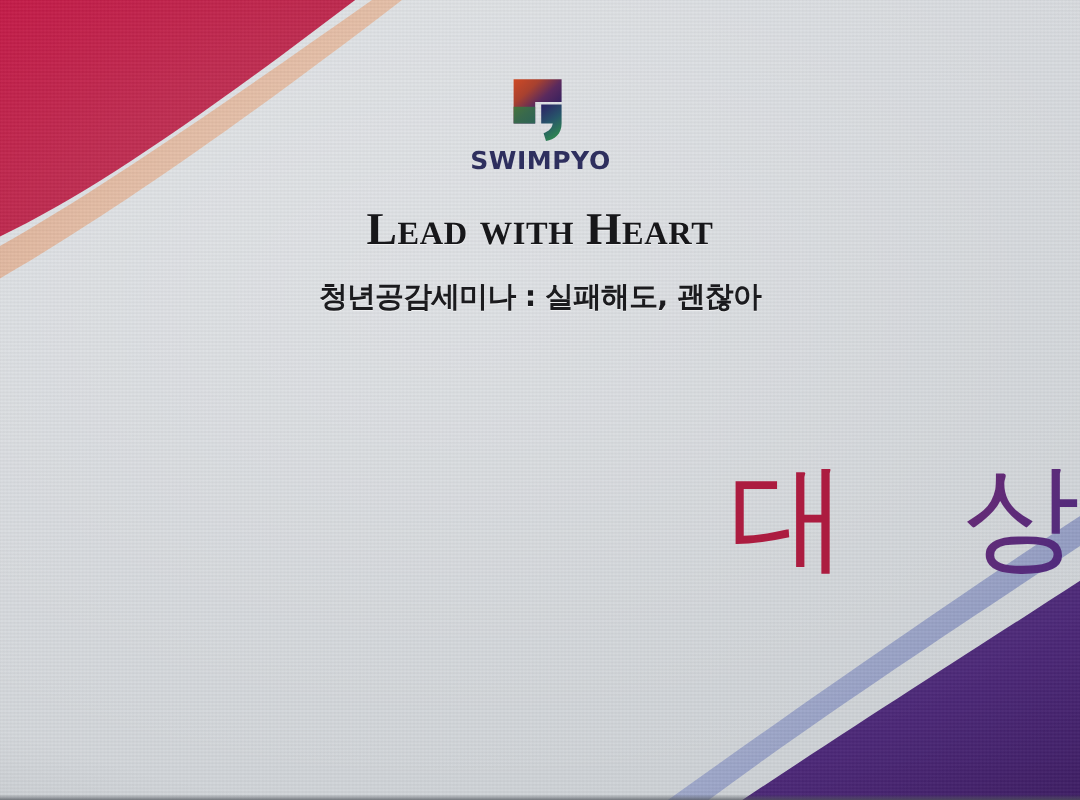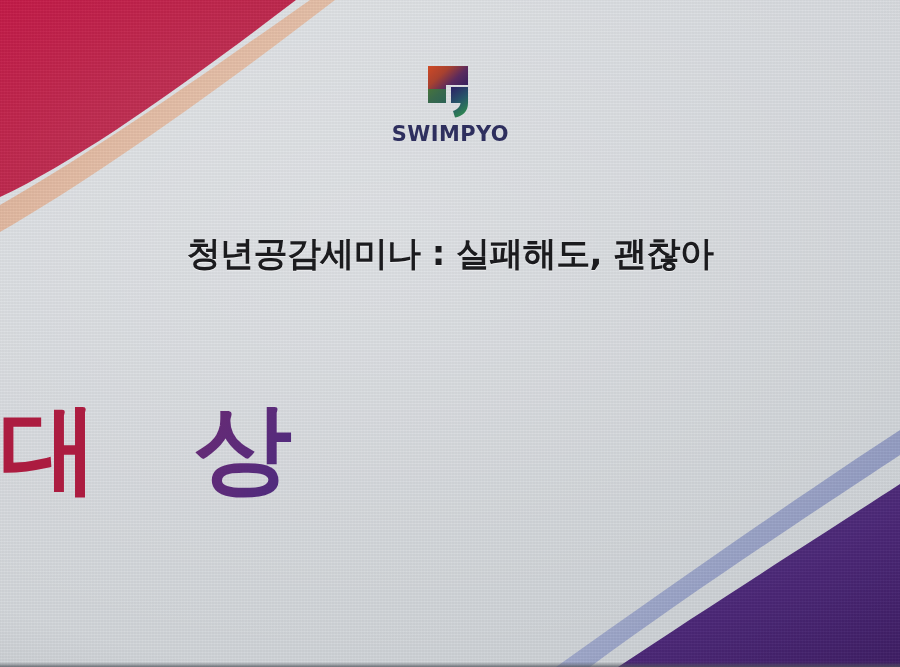--- a/index.html
+++ b/index.html
@@ -106,21 +106,21 @@
     text-shadow: 0 1px 0 rgba(255,255,255,.55);
   }
 
   
   .subtitle {
     position: absolute;
     left: 0; right: 0;
     top: 233px;
     text-align: center;
     font-family: "DejaVu Sans", sans-serif;
-    font-size: 34px;
+    font-size: 24px;
     font-weight: 700;
     letter-spacing: -0.6px;
     color: #1b1b1e;
     line-height: 1.2;
     text-shadow: 0 1px 0 rgba(255,255,255,.5);
   }
 
   
   .main-title {
     position: absolute;
@@ -143,25 +143,25 @@
     -webkit-background-clip: text;
     background-clip: text;
     color: transparent;
     -webkit-text-fill-color: transparent;
   }
 
   
   .award {
     position: absolute;
     left: 0; right: 0;
-    top: 392px;
-    text-align: left;
+    top: 375px;
+    text-align: right;
     font-family: "DejaVu Sans", sans-serif;
     font-size: 98px;
-    font-weight: 700;
+    font-weight: 400;
     line-height: 1.15;
   }
   .award-char {
     display: inline-block;
   }
   .award-char-1 { color: #ac1c40; }
   .award-gap { display: inline-block; width: 96px; }
   .award-char-2 {
     background-image: linear-gradient(120deg, #6a2a72 0%, #5b2b7a 55%, #4b2b7e 100%);
     -webkit-background-clip: text;
@@ -245,20 +245,21 @@
 
         <path d="M4,3 H44 V22 H22 V40 H4 Z" fill="url(#markGrad)"></path>
 
         <path d="M4,26 H22 V40 H4 Z" fill="url(#markGradLow)" opacity="0.9"></path>
 
         <path d="M27,24 H44 V40 C44,49 38,53.5 31,54.5 L29,48 C33,46.6 36,44.2 36.6,40 H27 Z" fill="url(#markGradComma)"></path>
       </svg>
       <div class="logo-word">SWIMPYO</div>
     </div>
 
+    <div class="tagline">Lead with Heart</div>
 
     <div class="subtitle">청년공감세미나 : 실패해도, 괜찮아</div>
 
 
     <div class="award">
       <span class="award-char award-char-1">대</span><span class="award-gap"></span><span class="award-char award-char-2">상</span>
     </div>
 
   </div>
 </div>

